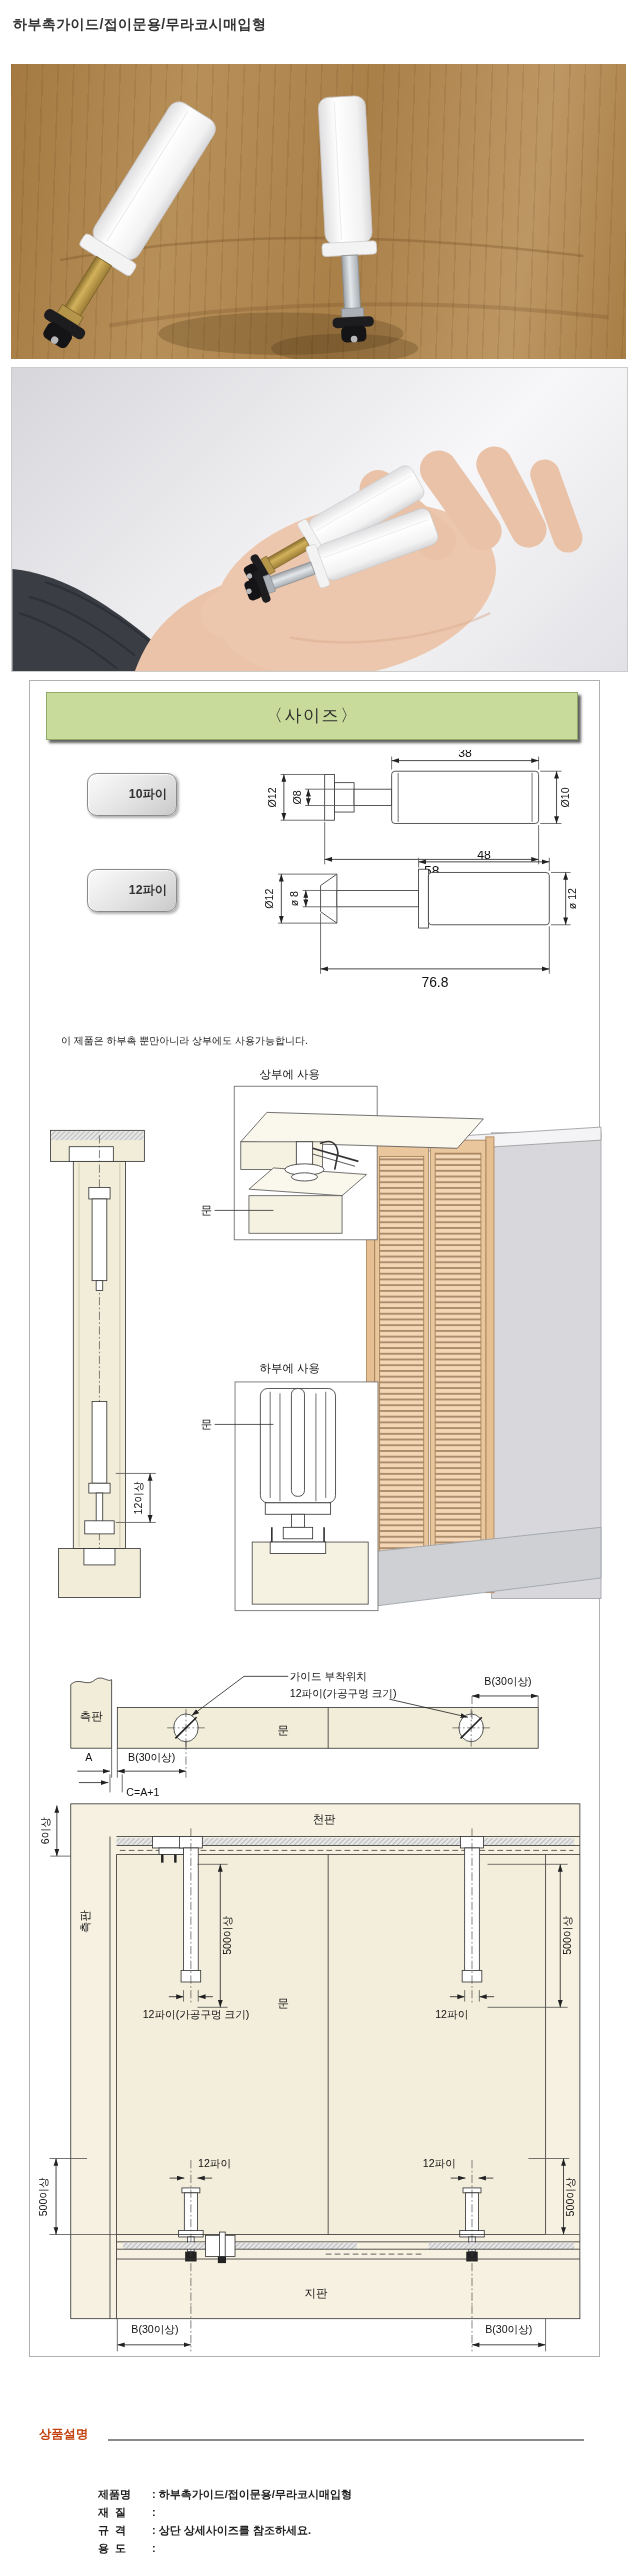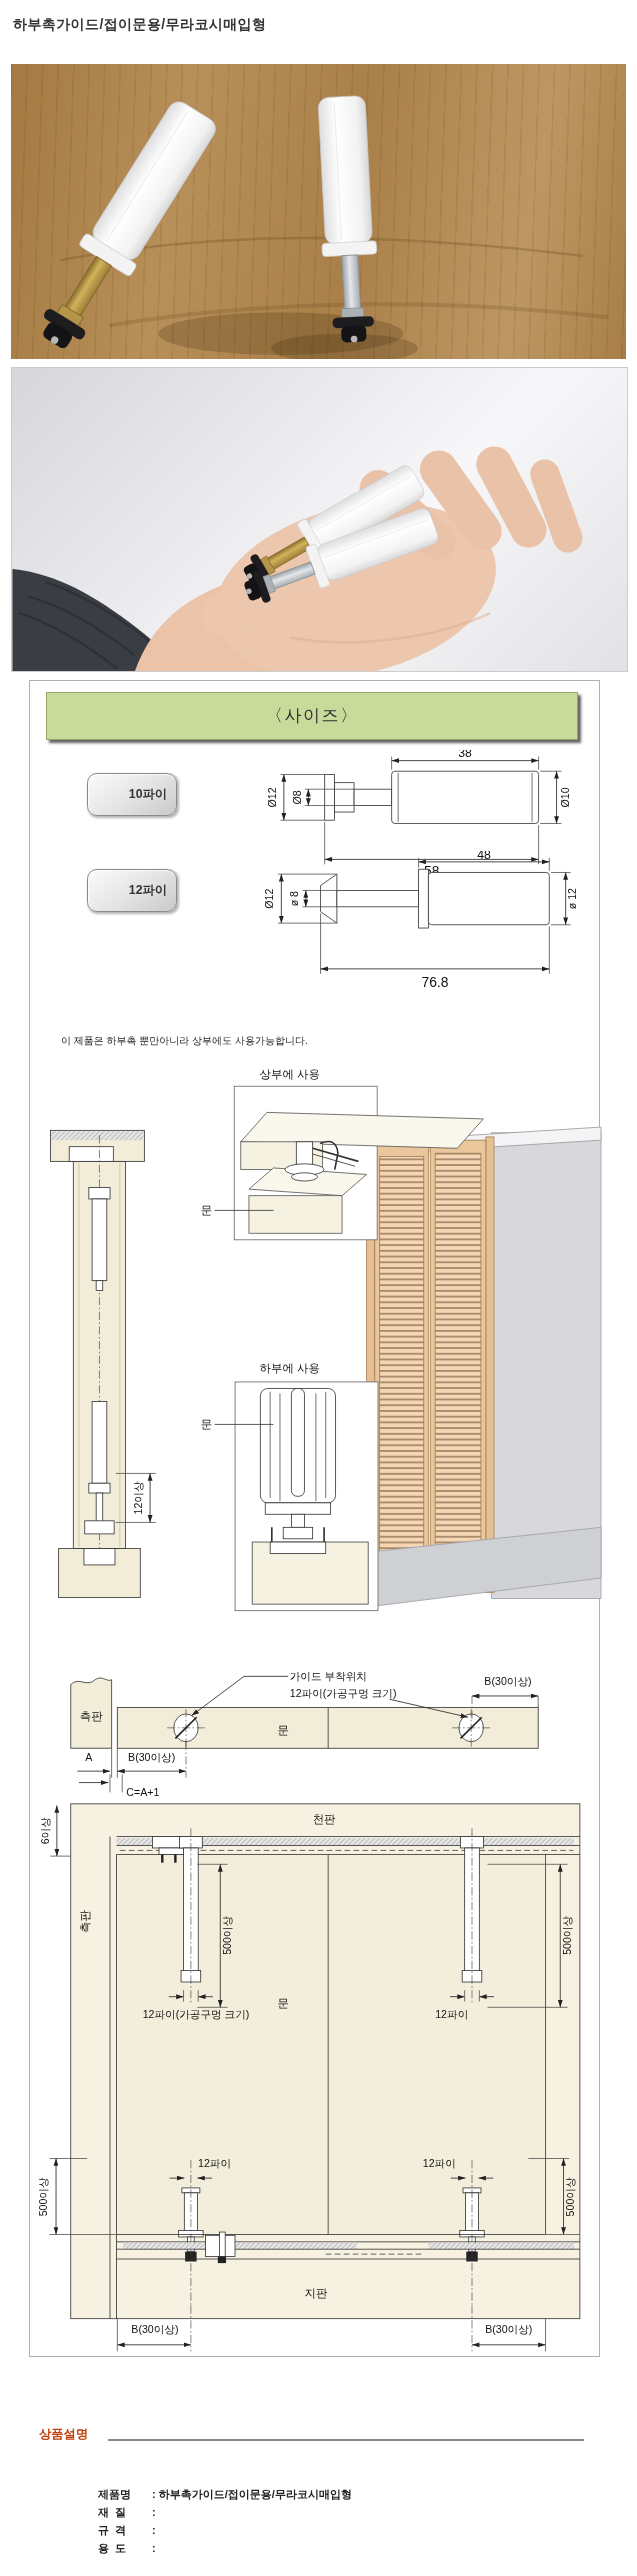--- a/index.html
+++ b/index.html
@@ -442,19 +442,20 @@
       <span class="desc-colon"> : </span>
       <span class="desc-value">하부촉가이드/접이문용/무라코시매입형</span>
   </div>
   <div class="desc-row">
     <span class="desc-label">재  질</span>
       <span class="desc-colon"> : </span>
   </div>
   <div class="desc-row">
     <span class="desc-label">규  격</span>
       <span class="desc-colon"> : </span>
+      <span class="desc-value">상단 상세사이즈를 참조하세요.</span>
   </div>
   <div class="desc-row">
     <span class="desc-label">용  도</span>
       <span class="desc-colon"> : </span>
   </div>
 </div>
 
 
 </body></html>

